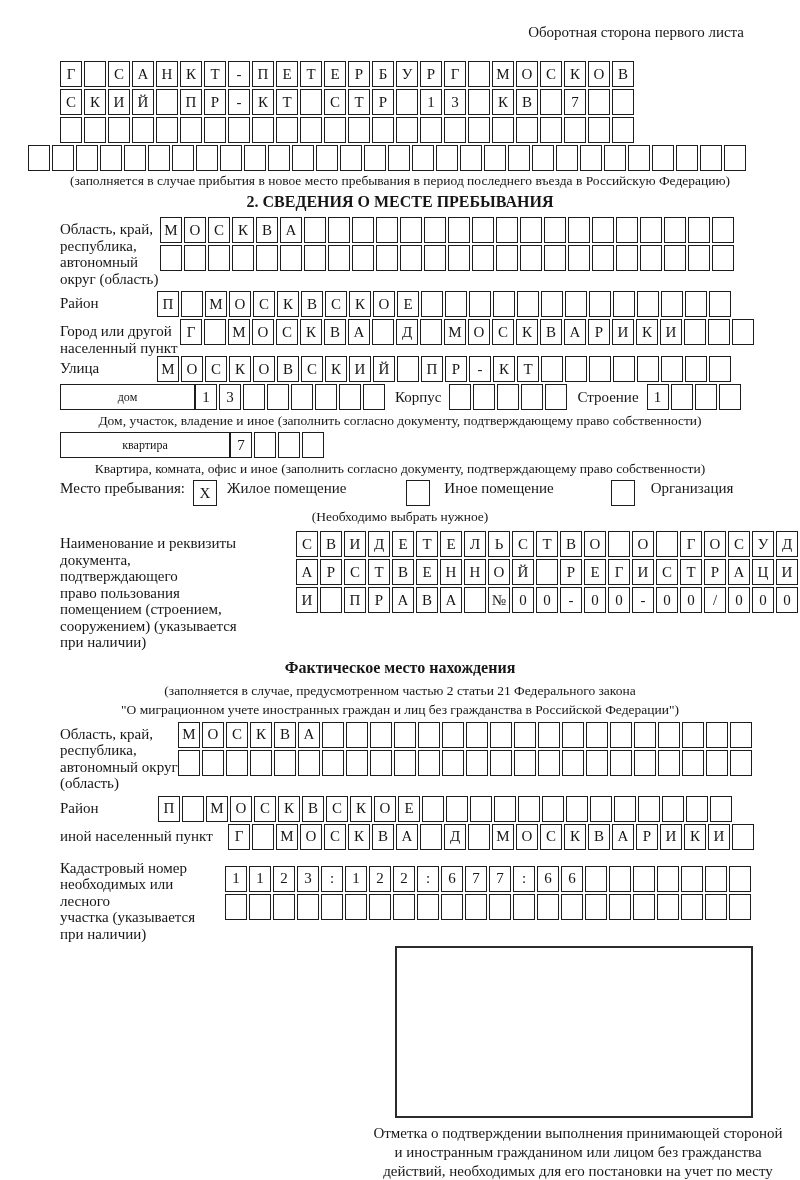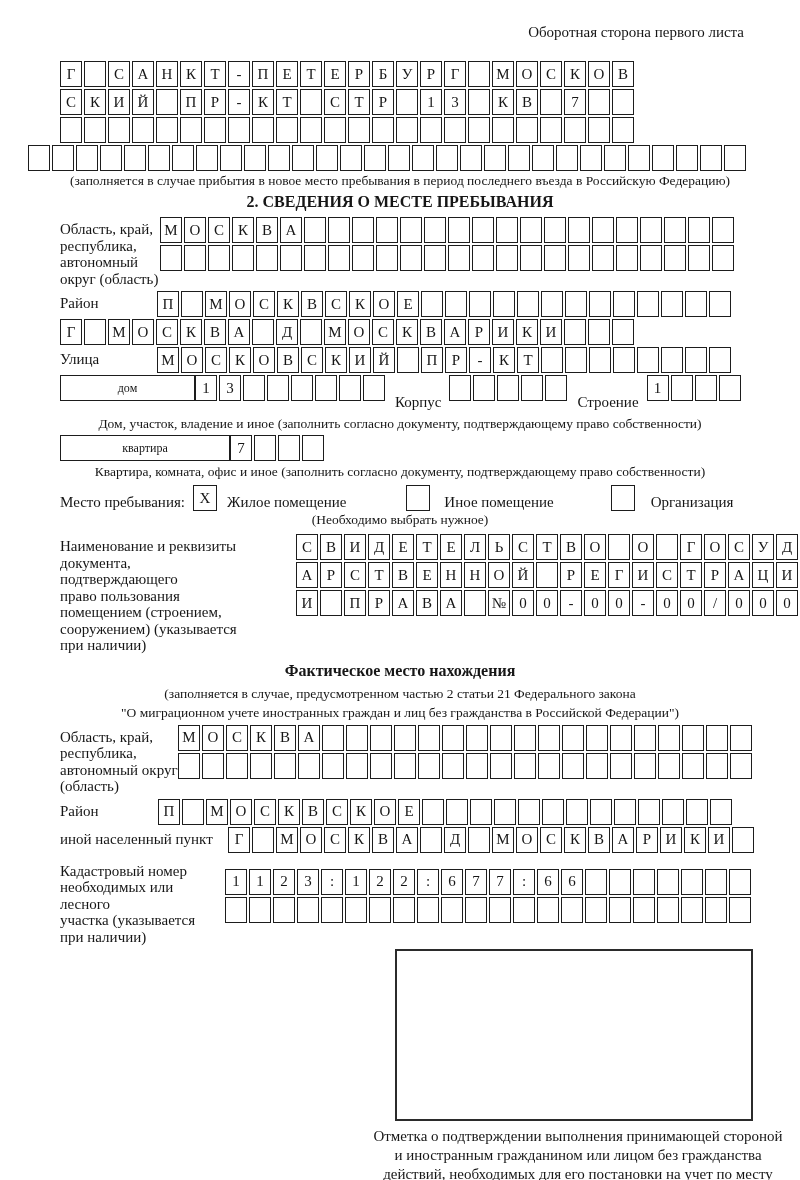--- a/index.html
+++ b/index.html
@@ -30,23 +30,23 @@
   .w-regf { width:118px; } .w-raif{ width:98px; }  .w-gorf{ width:168px; }
   .w-kad  { width:165px; }
 
   .fullrow { margin-left:28px; }
 
   .widebox {
     flex:0 0 auto; height:26px; border:1.8px solid #1d1d1d; 
     display:flex; align-items:center; justify-content:center; font-size:12px;
   }
   .wb-house { width:135px; } .wb-flat { width:170px; }
-  .inline-lbl { font-size:15px; line-height:26px; padding:0 8px; flex:0 0 auto;margin-top:14px; }
-
-  .stayrow { display:flex; align-items:flex-end; margin-left:60px; font-size:15px; height:28px; }
+  .inline-lbl { font-size:15px; line-height:26px; padding:0 8px; flex:0 0 auto; }
+
+  .stayrow { display:flex; align-items:flex-start; margin-left:60px; font-size:15px; height:28px; }
   .chk {
     width:24px; height:26px; border:1.8px solid #1d1d1d; flex:0 0 auto;
     display:flex; align-items:center; justify-content:center; font-size:15px;
   }
   .m8{margin-left:8px;} .m10{margin-left:10px;} .m57{margin-left:57px;} .m60{margin-left:60px;} .m14{margin-left:14px;} .m16{margin-left:16px;}
 
   .kad-rows { padding-top:10px; }
 
   .stampbox { margin:4px 0 0 395px; width:358px; height:172px; border:2px solid #2b2b2b; }
   .stampnote { margin:6px 0 0 368px; width:420px; text-align:center; font-size:15px; line-height:19px; }
@@ -262,20 +262,24 @@
       <span class="cell"></span>
       <span class="cell"></span>
       <span class="cell"></span>
       <span class="cell"></span>
       <span class="cell"></span>
       <span class="cell"></span>
     </div>
 </div>
 
 <div class="field">
+  <div class="f-label w-gor">
+    <span>Город или другой</span>
+    <span>населенный пункт</span>
+  </div>
   <div class="boxrow">
       <span class="cell">Г</span>
       <span class="cell"></span>
       <span class="cell">М</span>
       <span class="cell">О</span>
       <span class="cell">С</span>
       <span class="cell">К</span>
       <span class="cell">В</span>
       <span class="cell">А</span>
       <span class="cell"></span>

